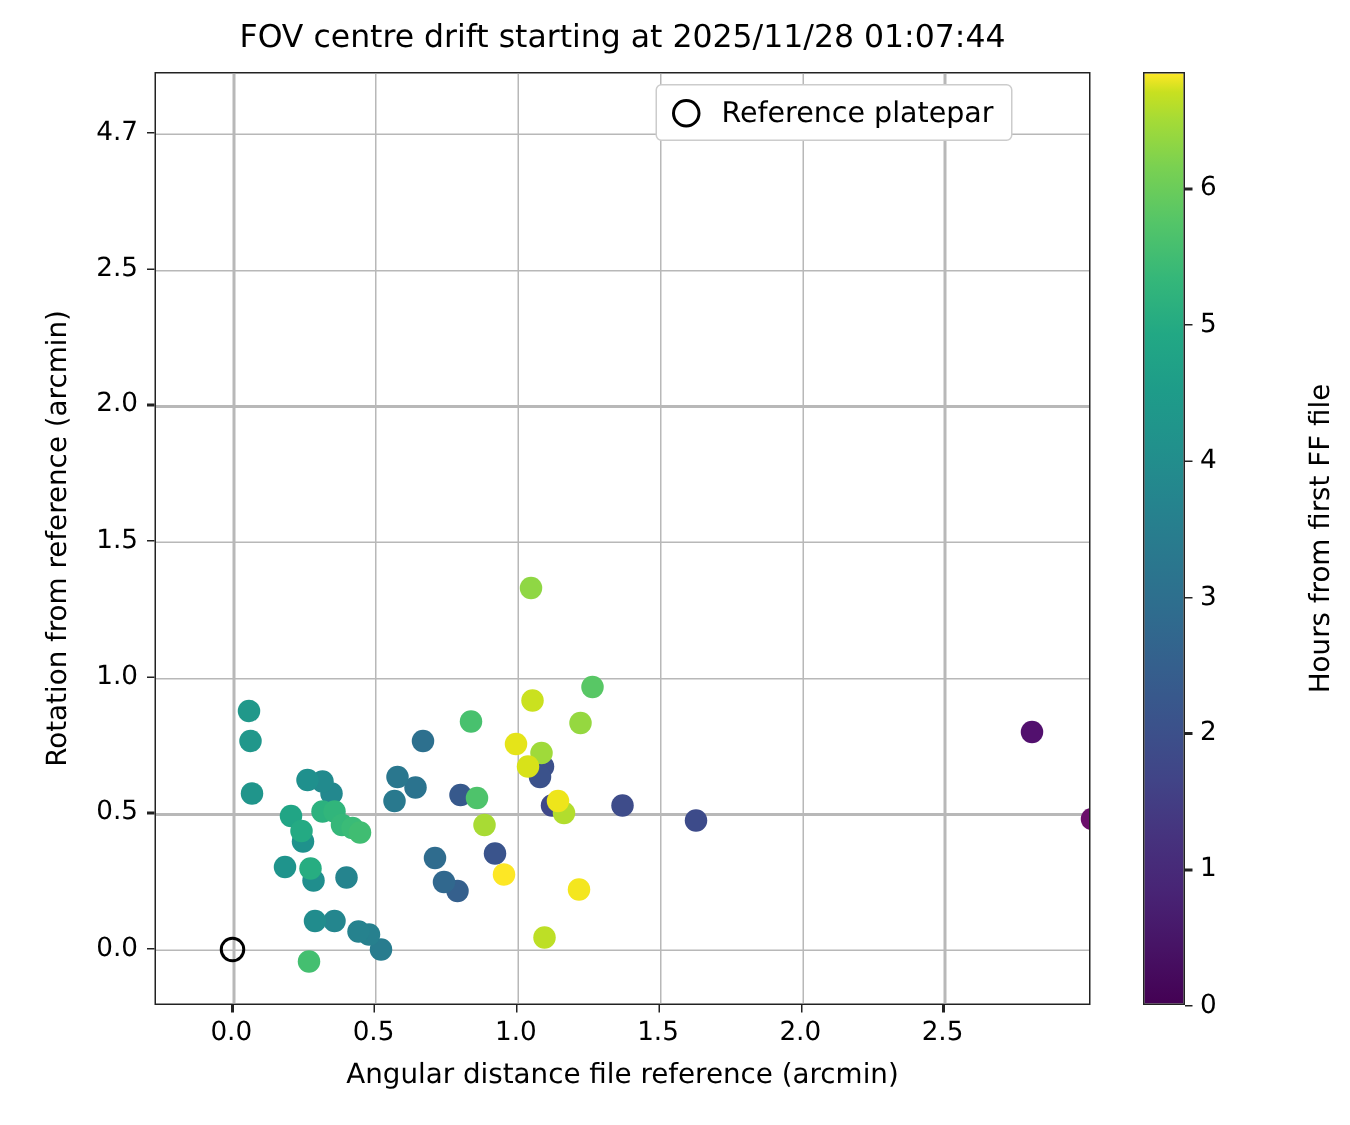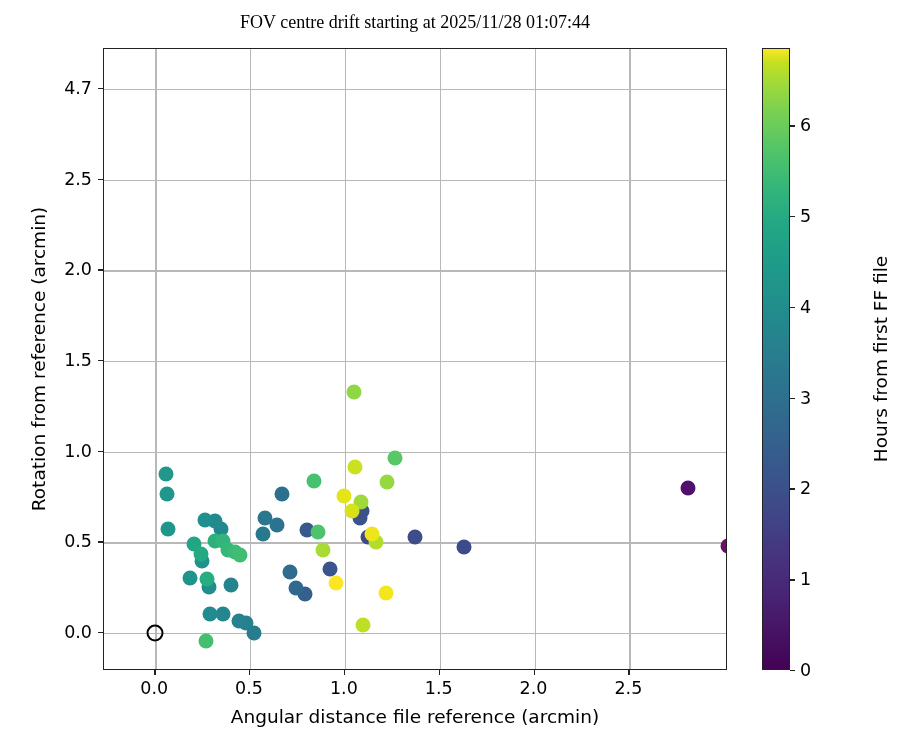--- a/index.html
+++ b/index.html
@@ -23,25 +23,24 @@
     background: #ffffff;
   }
 
   
   #chart-title {
     position: absolute;
     left: 103px;
     top: 12px;
     width: 624px;
     text-align: center;
-    font-size: 18px;
+    font-size: 21px;
     color: #000000;
     white-space: nowrap;
     letter-spacing: 0px;
-    font-family: Liberation Serif, serif;
   }
 
   
   #plot-frame {
     position: absolute;
     left: 103px;
     top: 48px;
     width: 624px;
     height: 622px;
     border: 1.6px solid #222222;
@@ -306,20 +305,24 @@
       <div class="ticklabel y" style="top: 269.236px;">2.0</div>
       <div class="tick y" style="top: 178.566px;"></div>
       <div class="ticklabel y" style="top: 178.566px;">2.5</div>
       <div class="tick y" style="top: 87.895px;"></div>
       <div class="ticklabel y" style="top: 87.895px;">4.7</div>
     </div>
 
   <div id="xlabel">Angular distance file reference (arcmin)</div>
   <div id="ylabel">Rotation from reference (arcmin)</div>
 
+  <div id="legend">
+    <div id="legend-marker"></div>
+    <div id="legend-label">Reference platepar</div>
+  </div>
 
   <div id="colorbar-wrap">
     <div id="colorbar-gradient"></div>
   </div>
   <div id="cb-label">Hours from first FF file</div>
   <div id="cb-decor">
       <div class="cb-tick" style="left: 790px; top: 670px; position: absolute;"></div>
       <div class="cb-ticklabel" style="left: 800px; top: 670px; position: absolute;">0</div>
       <div class="cb-tick" style="left: 790px; top: 579.197px; position: absolute;"></div>
       <div class="cb-ticklabel" style="left: 800px; top: 579.197px; position: absolute;">1</div>

